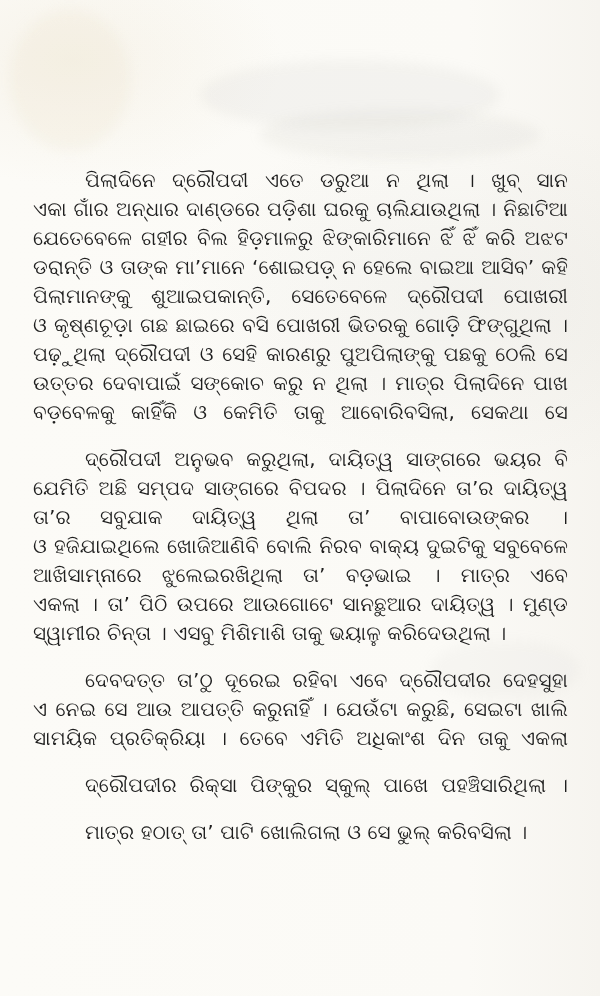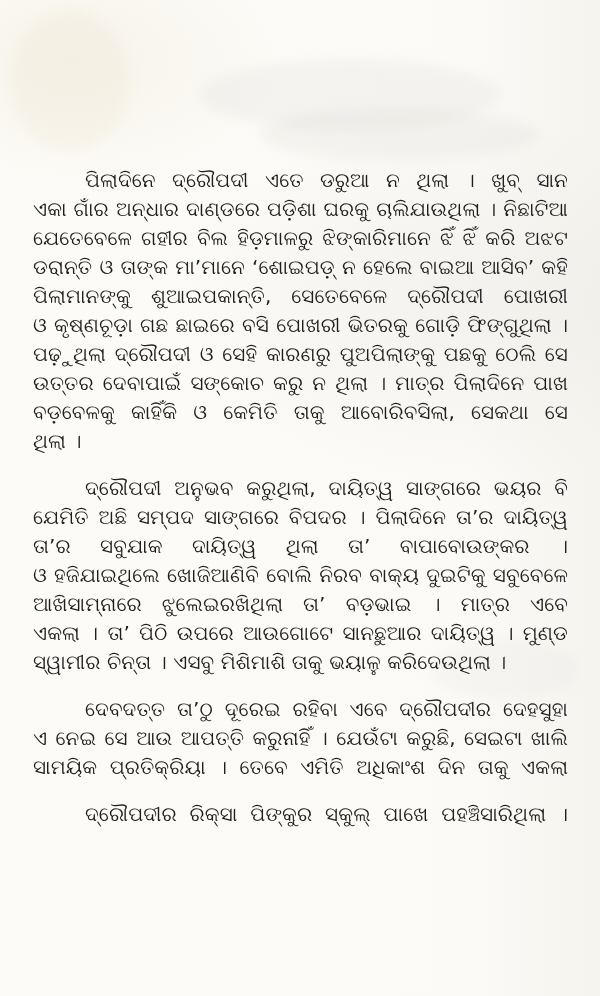--- a/index.html
+++ b/index.html
@@ -72,33 +72,35 @@
       <div class="para">
         <div class="line first">ପିଲାଦିନେ ଦ୍ରୌପଦୀ ଏତେ ଡରୁଆ ନ ଥିଲା । ଖୁବ୍ ସାନ ଥିଲାବେଳେ ସେ ଏକା</div>
         <div class="line">ଏକା ଗାଁର ଅନ୍ଧାର ଦାଣ୍ଡରେ ପଡ଼ିଶା ଘରକୁ ଚାଲିଯାଉଥିଲା । ନିଛାଟିଆ ଖରାବେଳେ,</div>
         <div class="line">ଯେତେବେଳେ ଗହୀର ବିଲ ହିଡ଼ମାଳରୁ ଝିଙ୍କାରିମାନେ ଝିଁ ଝିଁ କରି ଅଝଟ ପିଲାମାନଙ୍କୁ</div>
         <div class="line">ଡରାନ୍ତି ଓ ତାଙ୍କ ମା’ମାନେ ‘ଶୋଇପଡ଼୍ ନ ହେଲେ ବାଇଆ ଆସିବ’ କହି ଅବୁଝା</div>
         <div class="line">ପିଲାମାନଙ୍କୁ ଶୁଆଇପକାନ୍ତି, ସେତେବେଳେ ଦ୍ରୌପଦୀ ପୋଖରୀ ହୁଡ଼ାଯାଏ ଚାଲିଯାଉଥିଲା</div>
         <div class="line">ଓ କୃଷ୍ଣଚୂଡ଼ା ଗଛ ଛାଇରେ ବସି ପୋଖରୀ ଭିତରକୁ ଗୋଡ଼ି ଫିଙ୍ଗୁଥିଲା । ସ୍କୁଲ୍‌ରେ ଭଲ</div>
         <div class="line">ପଢ଼ୁଥିଲା ଦ୍ରୌପଦୀ ଓ ସେହି କାରଣରୁ ପୁଅପିଲାଙ୍କୁ ପଛକୁ ଠେଲି ସେ ସାରଙ୍କ ପ୍ରଶ୍ନର</div>
         <div class="line">ଉତ୍ତର ଦେବାପାଇଁ ସଙ୍କୋଚ କରୁ ନ ଥିଲା । ମାତ୍ର ପିଲାଦିନେ ପାଖ ପଶି ନ ଥିବା ଭୟ</div>
         <div class="line">ବଡ଼ବେଳକୁ କାହିଁକି ଓ କେମିତି ତାକୁ ଆବୋରିବସିଲା, ସେକଥା ସେ ଜାଣିପାରୁ ନ</div>
-        <div class="line last">ଥିଲା ।</div>
       </div>
       <div class="para">
         <div class="line first">ଦ୍ରୌପଦୀ ଅନୁଭବ କରୁଥିଲା, ଦାୟିତ୍ୱ ସାଙ୍ଗରେ ଭୟର ବି ଗଭୀର ସମ୍ବନ୍ଧ ଅଛି,</div>
         <div class="line">ଯେମିତି ଅଛି ସମ୍ପଦ ସାଙ୍ଗରେ ବିପଦର । ପିଲାଦିନେ ତା’ର ଦାୟିତ୍ୱ କିଛି ନ ଥିଲା ।</div>
         <div class="line">ତା’ର ସବୁଯାକ ଦାୟିତ୍ୱ ଥିଲା ତା’ ବାପାବୋଉଙ୍କର । ଭାଙ୍ଗିଯାଇଥିଲେ ଗଢ଼େଇ ଦେବି</div>
         <div class="line">ଓ ହଜିଯାଇଥିଲେ ଖୋଜିଆଣିବି ବୋଲି ନିରବ ବାକ୍ୟ ଦୁଇଟିକୁ ସବୁବେଳେ ତା’</div>
         <div class="line">ଆଖିସାମ୍ନାରେ ଝୁଲେଇରଖିଥିଲା ତା’ ବଡ଼ଭାଇ । ମାତ୍ର ଏବେ ଦ୍ରୌପଦୀ ସହରରେ</div>
         <div class="line">ଏକଲା । ତା’ ପିଠି ଉପରେ ଆଉଗୋଟେ ସାନଛୁଆର ଦାୟିତ୍ୱ । ମୁଣ୍ଡ ଭିତରେ ଅନୁପସ୍ଥିତ</div>
         <div class="line last">ସ୍ୱାମୀର ଚିନ୍ତା । ଏସବୁ ମିଶିମାଶି ତାକୁ ଭୟାଳୁ କରିଦେଉଥିଲା ।</div>
       </div>
       <div class="para">
         <div class="line first">ଦେବଦତ୍ତ ତା’ଠୁ ଦୂରେଇ ରହିବା ଏବେ ଦ୍ରୌପଦୀର ଦେହସୁହା ହୋଇଗଲାଣି ।</div>
         <div class="line">ଏ ନେଇ ସେ ଆଉ ଆପତ୍ତି କରୁନାହିଁ । ଯେଉଁଟା କରୁଛି, ସେଇଟା ଖାଲି ଗୋଟେ</div>
         <div class="line">ସାମୟିକ ପ୍ରତିକ୍ରିୟା । ତେବେ ଏମିତି ଅଧିକାଂଶ ଦିନ ତାକୁ ଏକଲା ଏକଲା ରହିବାକୁ</div>
       </div>
       <div class="para">
         <div class="line first">ଦ୍ରୌପଦୀର ରିକ୍ସା ପିଙ୍କୁର ସ୍କୁଲ୍ ପାଖେ ପହଞ୍ଚିସାରିଥିଲା । ଆଉଟିକକରେ ସେ ପିଙ୍କୁକୁ</div>
       </div>
+      <div class="para">
+        <div class="line first last">ମାତ୍ର ହଠାତ୍ ତା’ ପାଟି ଖୋଲିଗଲା ଓ ସେ ଭୁଲ୍ କରିବସିଲା ।</div>
+      </div>
     </div>
 </div>
 
 </body></html>

